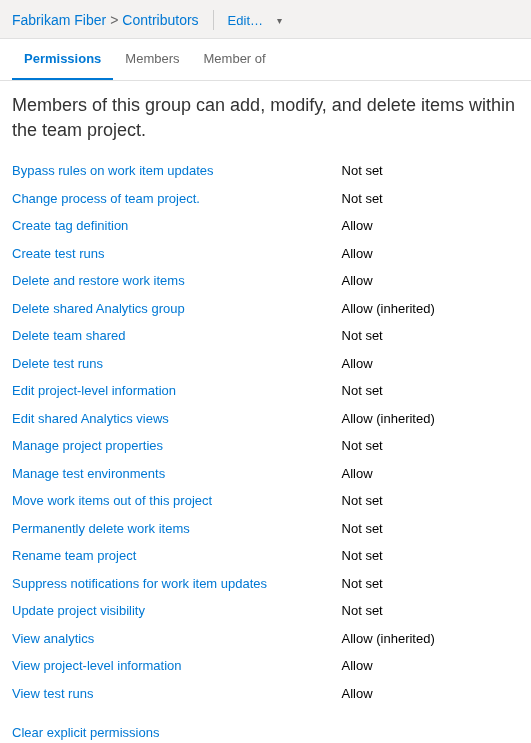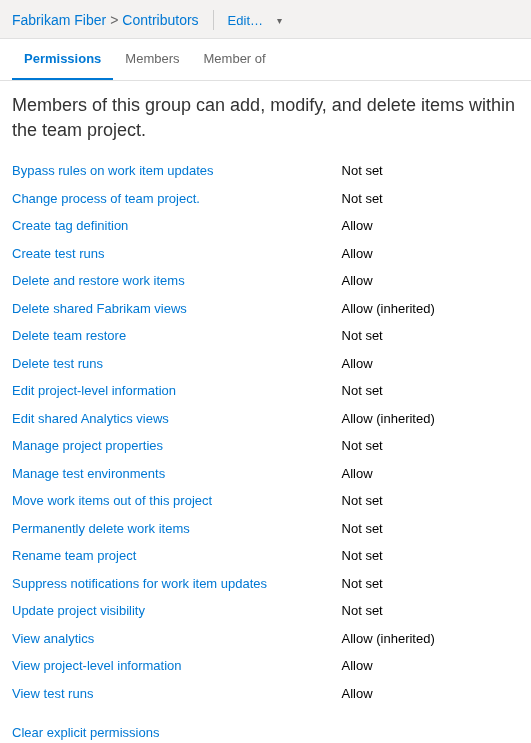--- a/index.html
+++ b/index.html
@@ -162,25 +162,25 @@
         </tr>
         <tr>
           <td>Create test runs</td>
           <td class="status-allow">Allow</td>
         </tr>
         <tr>
           <td>Delete and restore work items</td>
           <td class="status-allow">Allow</td>
         </tr>
         <tr>
-          <td>Delete shared Fabrikam views</td>
+          <td>Delete shared Analytics group</td>
           <td class="status-allow-inherited">Allow (inherited)</td>
         </tr>
         <tr>
-          <td>Delete team restore</td>
+          <td>Delete team shared</td>
           <td class="status-not-set">Not set</td>
         </tr>
         <tr>
           <td>Delete test runs</td>
           <td class="status-allow">Allow</td>
         </tr>
         <tr>
           <td>Edit project-level information</td>
           <td class="status-not-set">Not set</td>
         </tr>

